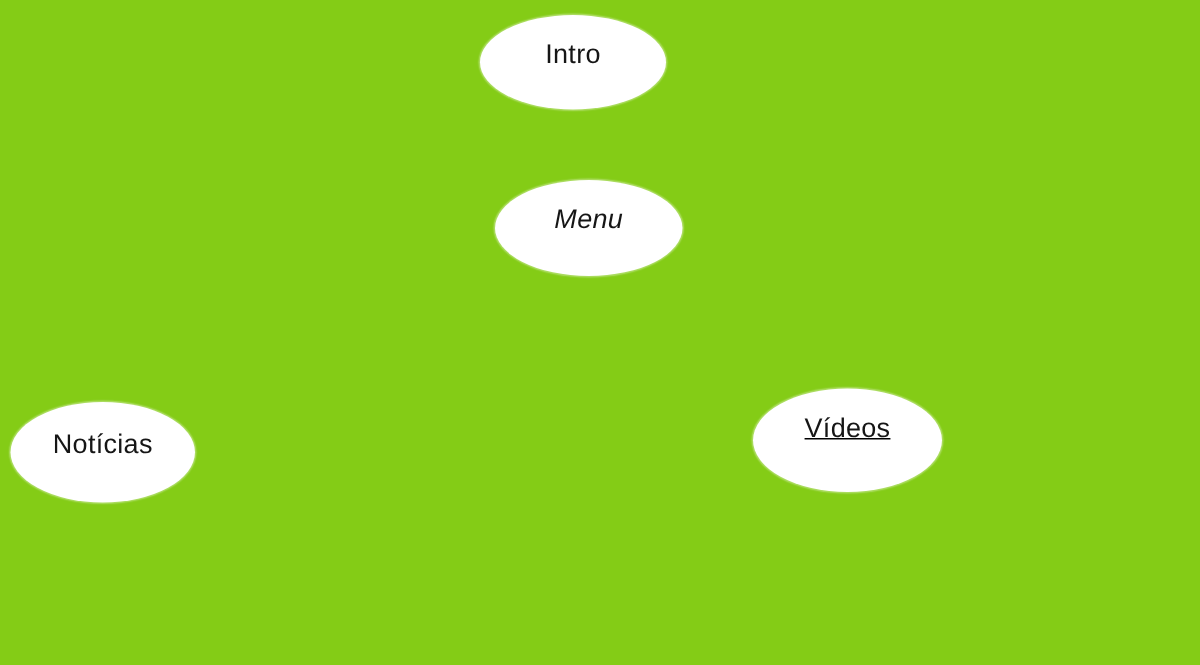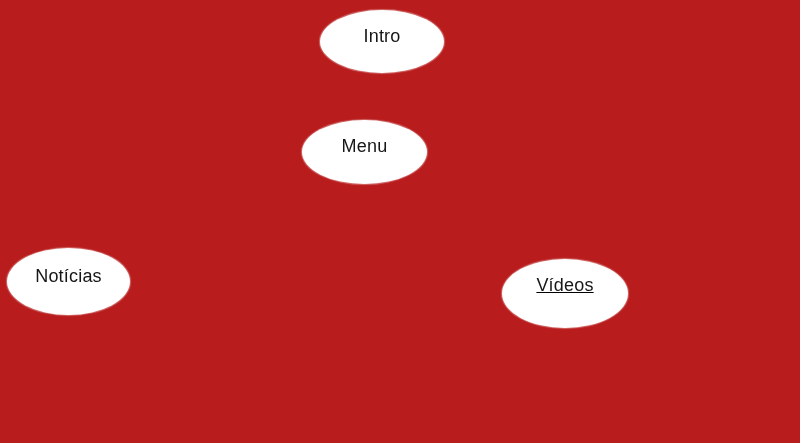--- a/index.html
+++ b/index.html
@@ -4,21 +4,21 @@
 <style>
   html, body {
     margin: 0;
     padding: 0;
     background: #000000;
   }
   .stage {
     position: relative;
     width: 800px;
     height: 443px;
-    background: #b91c1c;
+    background: #84cc16;
     overflow: hidden;
     font-family: "Liberation Sans", sans-serif;
   }
   .node {
     position: absolute;
     background: #ffffff;
     border-radius: 50%;
     display: flex;
     align-items: center;
     justify-content: center;
@@ -27,22 +27,22 @@
   .node-label {
     color: #161616;
     font-size: 18px;
     line-height: 1;
     transform: translateY(-6px);
     white-space: nowrap;
     letter-spacing: 0.2px;
   }
   
   .node-intro    { left: 320px; top: 10px;  width: 124px; height: 63px; }
-  .node-menu     { left: 302px; top: 120px; width: 125px; height: 64px; }
-  .node-noticias { left: 7px;   top: 248px; width: 123px; height: 67px; align-items: center; }
+  .node-menu     { left: 330px; top: 120px; width: 125px; height: 64px; font-style: italic; }
+  .node-noticias { left: 7px;   top: 268px; width: 123px; height: 67px; align-items: center; }
   .node-musica   { left: 196px; top: 256px; width: 124px; height: 65px; }
   .node-musica .node-label   { transform: translateY(-10px); }
   .node-videos   { left: 502px; top: 259px; width: 126px; height: 69px; text-decoration: underline; }
   .node-videos .node-label   { transform: translateY(-9px); }
   .node-contacto { left: 670px; top: 255px; width: 123px; height: 65px; }
 </style>
 </head>
 <body>
 
 <div class="stage">

